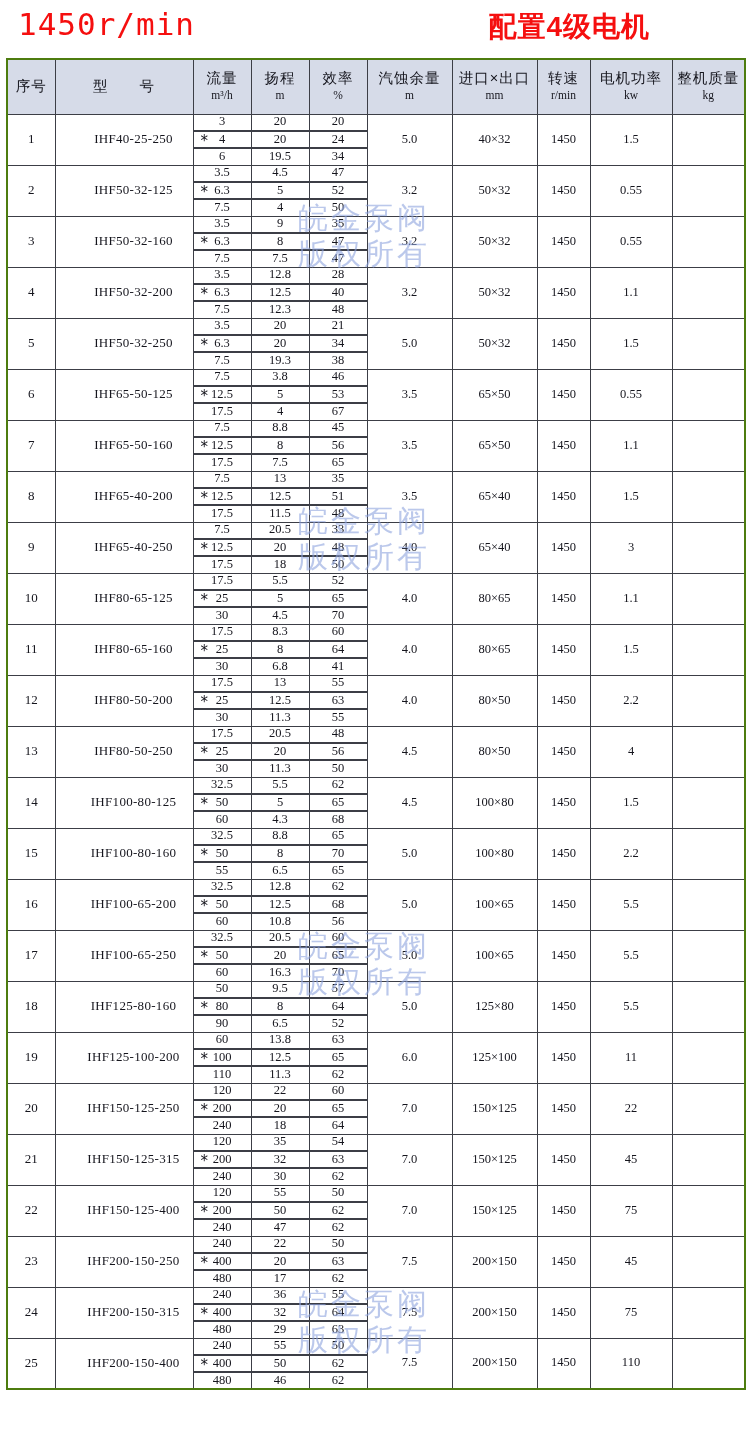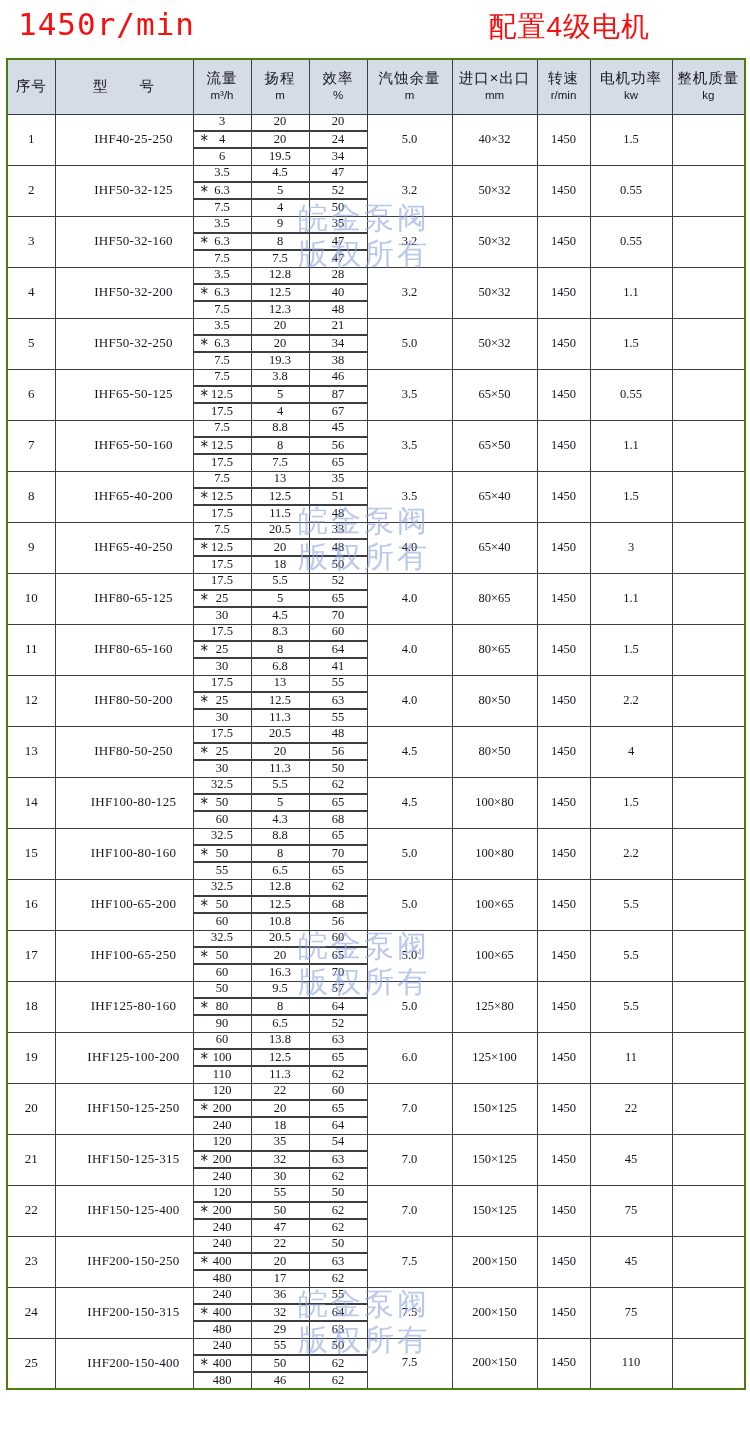--- a/index.html
+++ b/index.html
@@ -10,35 +10,35 @@
   }
   .titlebar { position:absolute; top:0; left:0; width:654px; height:56px; }
   .title-left {
     position:absolute; left:18px; top:6px;
     font-family:"DejaVu Sans Mono", monospace;
     font-size:31px; color:#f50f0f; letter-spacing:1px;
   }
   .title-right {
     position:absolute; right:4px; top:8px;
     font-family:"Liberation Sans", sans-serif;
-    font-size:28px; font-weight:normal; color:#f50f0f; letter-spacing:1px;
+    font-size:28px; font-weight:bold; color:#f50f0f; letter-spacing:1px;
   }
   table.spec {
     position:absolute; left:6px; top:58px; width:738px;
     border-collapse:collapse; table-layout:fixed;
     border:2px solid #4d7c0f;
   }
   th, td {
     border:1px solid #3c3e46; text-align:center; vertical-align:middle;
     font-size:12.5px; line-height:1.1; padding:0 1px;
     overflow:hidden; white-space:nowrap;
   }
   thead th { background:#d6dbe8; height:55px; font-weight:normal; }
   .h-label { font-size:14.5px; font-family:"Liberation Sans", sans-serif; letter-spacing:1px; }
-  .h-unit  { font-size:11.5px; font-family:Liberation Sans, sans-serif; margin-top:2px; }
+  .h-unit  { font-size:11.5px; font-family:Liberation Serif, serif; margin-top:2px; }
   tbody td { height:17px; }
   td.c-model { font-size:13px; letter-spacing:0.3px;padding-left:20px; }
   td.c-no { font-size:13px; }
   tr.star td.sub { border-top:2px solid #3c3e46; border-bottom:2px solid #3c3e46; }
   td.c-flow { position:relative; }
   .ast {
     position:absolute; left:7px; top:50%; transform:translateY(-44%);
     font-size:15px; font-family:"DejaVu Sans", sans-serif; color:#15151d;
   }
   .watermark {
@@ -231,21 +231,21 @@
         <td class="sub">46</td>
         <td rowspan="3">3.5</td>
         <td rowspan="3">65×50</td>
         <td rowspan="3">1450</td>
         <td rowspan="3">0.55</td>
         <td rowspan="3"></td>
       </tr>
       <tr class="star">
         <td class="c-flow sub"><span class="ast">*</span><span>12.5</span></td>
         <td class="sub">5</td>
-        <td class="sub">87</td>
+        <td class="sub">53</td>
       </tr>
       <tr>
         <td class="c-flow sub">17.5</td>
         <td class="sub">4</td>
         <td class="sub">67</td>
       </tr>
       <tr>
         <td class="c-no" rowspan="3">7</td>
         <td class="c-model" rowspan="3">IHF65-50-160</td>
         <td class="c-flow sub">7.5</td>

